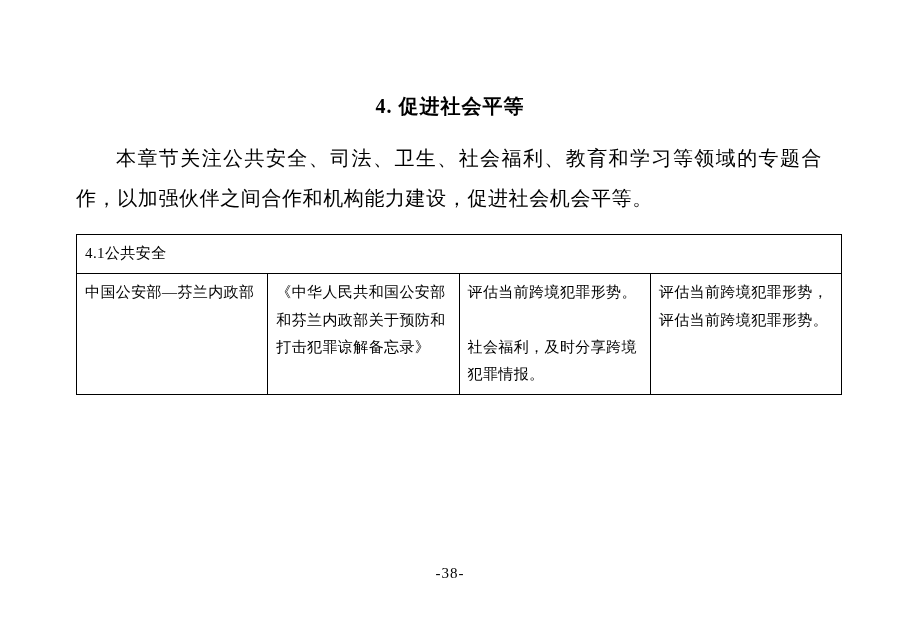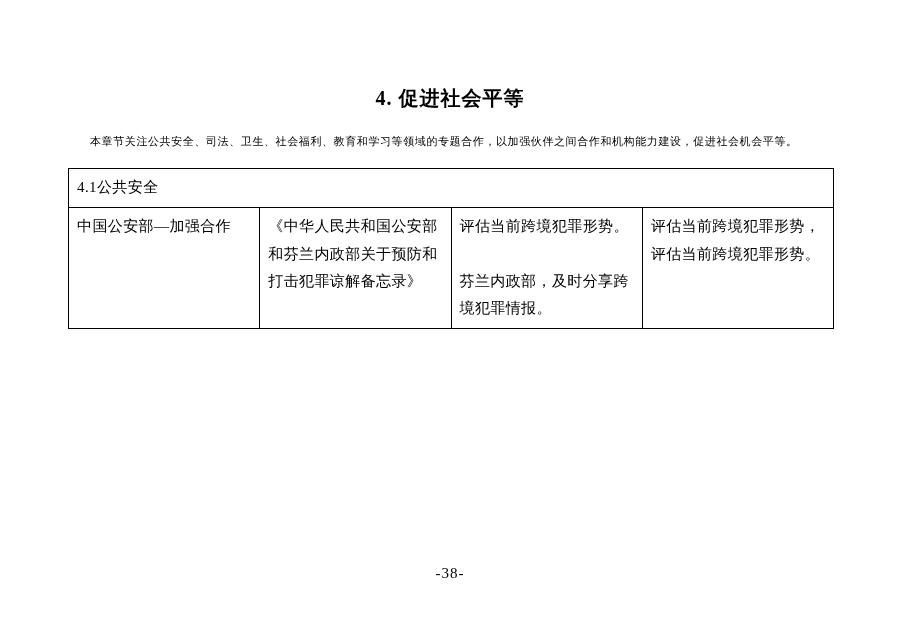--- a/index.html
+++ b/index.html
@@ -12,35 +12,35 @@
     background: #ffffff;
     font-family: "Liberation Serif", "DejaVu Serif", serif;
     color: #000000;
     overflow: hidden;
   }
   .page {
     position: relative;
     width: 900px;
     height: 636px;
     box-sizing: border-box;
-    padding: 0;
+    padding: 8px;
   }
   .doc-title {
     text-align: center;
     font-size: 20px;
     font-weight: bold;
     letter-spacing: 1px;
     margin: 0;
     padding-top: 86px;
     line-height: 1.2;
   }
   .body-para {
     margin: 0;
     padding: 20px 70px 0 68px;
-    font-size: 11px;
+    font-size: 20px;
     line-height: 2.0;
     text-align: justify;
     text-indent: 2em;
     letter-spacing: 0.6px;
   }
   table.main-table {
     border-collapse: collapse;
     margin: 16px 10px 0 68px;
     width: 766px;
     table-layout: fixed;
@@ -93,25 +93,25 @@
   <h1 class="doc-title">4. 促进社会平等</h1>
 
   <p class="body-para">本章节关注公共安全、司法、卫生、社会福利、教育和学习等领域的专题合作，以加强伙伴之间合作和机构能力建设，促进社会机会平等。</p>
 
   <table class="main-table">
     <tbody>
       <tr>
         <td class="section-head" colspan="4">4.1公共安全</td>
       </tr>
       <tr>
-        <td class="cell-body">中国公安部—加强合作</td>
+        <td class="cell-body">中国公安部—芬兰内政部</td>
         <td class="cell-body">《中华人民共和国公安部和芬兰内政部关于预防和打击犯罪谅解备忘录》</td>
         <td class="cell-body">
           <p class="cell-para">评估当前跨境犯罪形势。</p>
-          <p class="cell-para">芬兰内政部，及时分享跨境犯罪情报。</p>
+          <p class="cell-para">社会福利，及时分享跨境犯罪情报。</p>
         </td>
         <td class="cell-body">评估当前跨境犯罪形势，评估当前跨境犯罪形势。</td>
       </tr>
     </tbody>
   </table>
 
   <div class="page-number">-38-</div>
 
 </div>
 

